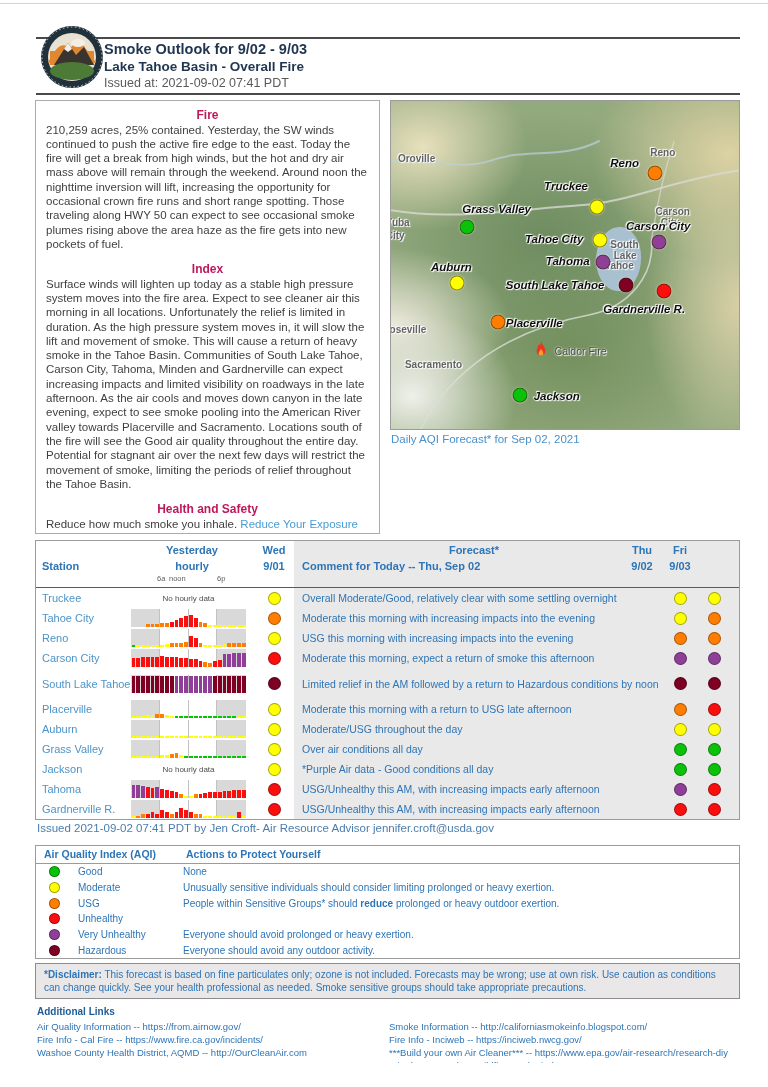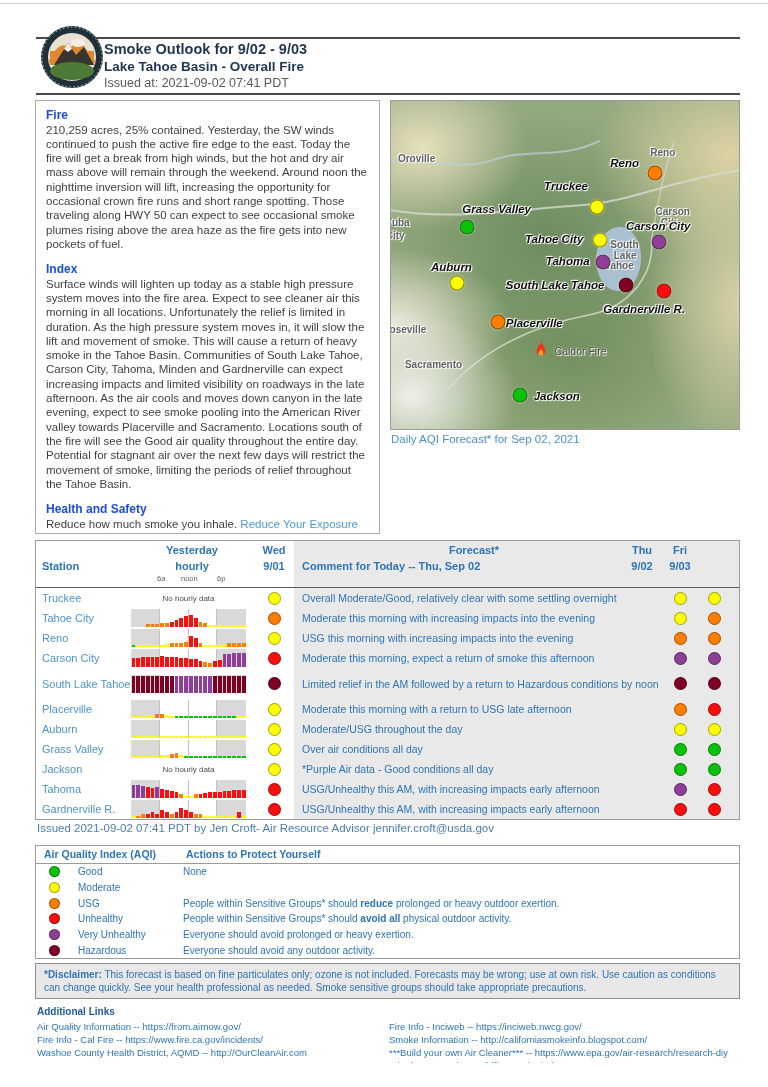--- a/index.html
+++ b/index.html
@@ -10,21 +10,21 @@
   
   .hdr-rule{position:absolute;left:36px;width:704px;height:2px;background:#4a4a4a;}
   .logo{position:absolute;left:40px;top:25px;width:64px;height:64px;z-index:5;}
   .t1{position:absolute;left:104px;top:41px;font-size:14.5px;font-weight:bold;color:#1f3550;}
   .t2{position:absolute;left:104px;top:59px;font-size:13.5px;font-weight:bold;color:#1f3550;}
   .t3{position:absolute;left:104px;top:76px;font-size:12.5px;color:#595959;}
 
   
   .narr{position:absolute;left:35px;top:100px;width:345px;height:434px;border:1px solid #ababab;
         box-sizing:border-box;padding:7px 10px;font-size:11.5px;line-height:14.3px;color:#3f3f3f;overflow:hidden;}
-  .narr h3{margin:0;font-size:12px;line-height:14.5px;color:#1d4ed8;}
+  .narr h3{margin:0;font-size:12px;line-height:14.5px;color:#be185d;text-align:center;}
   .narr p{margin:0 0 11px 0;}
   .link{color:#4a9bd4;cursor:pointer;}
 
   
   .map{position:absolute;left:390px;top:100px;width:350px;height:330px;border:1px solid #9b9b9b;box-sizing:border-box;overflow:hidden;
     background:
       radial-gradient(ellipse 150px 120px at 6% 90%, #eff0ea 0%, rgba(239,240,234,0) 70%),
       radial-gradient(ellipse 170px 110px at 0% 68%, #ebe8da 0%, rgba(235,232,218,0) 70%),
       radial-gradient(ellipse 150px 120px at 9% 14%, #e7e0bd 0%, rgba(231,224,189,0) 70%),
       radial-gradient(ellipse 190px 150px at 97% 16%, #ddd2a4 0%, rgba(221,210,164,0) 72%),
@@ -187,21 +187,21 @@
       <span class="h" style="left:97px;top:19px;width:118px;text-align:center;">hourly</span>
       <span class="h" style="left:218px;top:3px;width:40px;text-align:center;">Wed</span>
       <span class="h" style="left:218px;top:19px;width:40px;text-align:center;">9/01</span>
       <span class="h" style="left:258px;top:3px;width:360px;text-align:center;">Forecast*</span>
       <span class="h" style="left:266px;top:19px;">Comment for Today -- Thu, Sep 02</span>
       <span class="h" style="left:589px;top:3px;width:34px;text-align:center;">Thu</span>
       <span class="h" style="left:627px;top:3px;width:34px;text-align:center;">Fri</span>
       <span class="h" style="left:589px;top:19px;width:34px;text-align:center;">9/02</span>
       <span class="h" style="left:627px;top:19px;width:34px;text-align:center;">9/03</span>
       <span class="ticks" style="left:121px;">6a</span>
-      <span class="ticks" style="left:145px;">noon</span>
+      <span class="ticks" style="left:133px;">noon</span>
       <span class="ticks" style="left:181px;">6p</span>
     </div>
     <div class="rows">
 
         <div class="row">
           <div class="c-name">Truckee</div>
           <div class="c-chart">
             <div class="chart nodata">No hourly data</div>
           </div>
           <div class="c-wed">
@@ -647,32 +647,32 @@
 
         <div class="leg-row">
           <div class="leg-dot" style="background: rgb(11, 194, 11);"></div>
           <div class="leg-label">Good</div>
           <div class="leg-action"><span>None</span><b></b><span></span></div>
         </div>
 
         <div class="leg-row">
           <div class="leg-dot" style="background: rgb(255, 255, 0);"></div>
           <div class="leg-label">Moderate</div>
+          <div class="leg-action"><span>Unusually sensitive individuals should consider limiting prolonged or heavy exertion.</span><b></b><span></span></div>
         </div>
 
         <div class="leg-row">
           <div class="leg-dot" style="background: rgb(255, 126, 0);"></div>
           <div class="leg-label">USG</div>
           <div class="leg-action"><span>People within Sensitive Groups* should </span><b>reduce</b><span> prolonged or heavy outdoor exertion.</span></div>
         </div>
 
         <div class="leg-row">
           <div class="leg-dot" style="background: rgb(251, 14, 14);"></div>
           <div class="leg-label">Unhealthy</div>
-          <div class="leg-action"><span>People within Sensitive Groups* should </span><b>avoid all</b><span> physical outdoor activity.</span></div>
         </div>
 
         <div class="leg-row">
           <div class="leg-dot" style="background: rgb(143, 63, 151);"></div>
           <div class="leg-label">Very Unhealthy</div>
           <div class="leg-action"><span>Everyone should avoid prolonged or heavy exertion.</span><b></b><span></span></div>
         </div>
 
         <div class="leg-row">
           <div class="leg-dot" style="background: rgb(126, 0, 35);"></div>
@@ -694,22 +694,22 @@
 
           <div class="link-line">Air Quality Information -- https://from.airnow.gov/</div>
 
           <div class="link-line">Fire Info - Cal Fire -- https://www.fire.ca.gov/incidents/</div>
 
           <div class="link-line">Washoe County Health District, AQMD -- http://OurCleanAir.com</div>
 
       </div>
       <div class="links-col">
 
+          <div class="link-line">Smoke Information -- http://californiasmokeinfo.blogspot.com/</div>
+
           <div class="link-line">Fire Info - Inciweb -- https://inciweb.nwcg.gov/</div>
-
-          <div class="link-line">Smoke Information -- http://californiasmokeinfo.blogspot.com/</div>
 
           <div class="link-line">***Build your own Air Cleaner*** -- https://www.epa.gov/air-research/research-diy-air-cleaners-reduce-wildfire-smoke-indoors#Over</div>
 
       </div>
     </div>
   </div>
 </div>
 
 </body></html>

